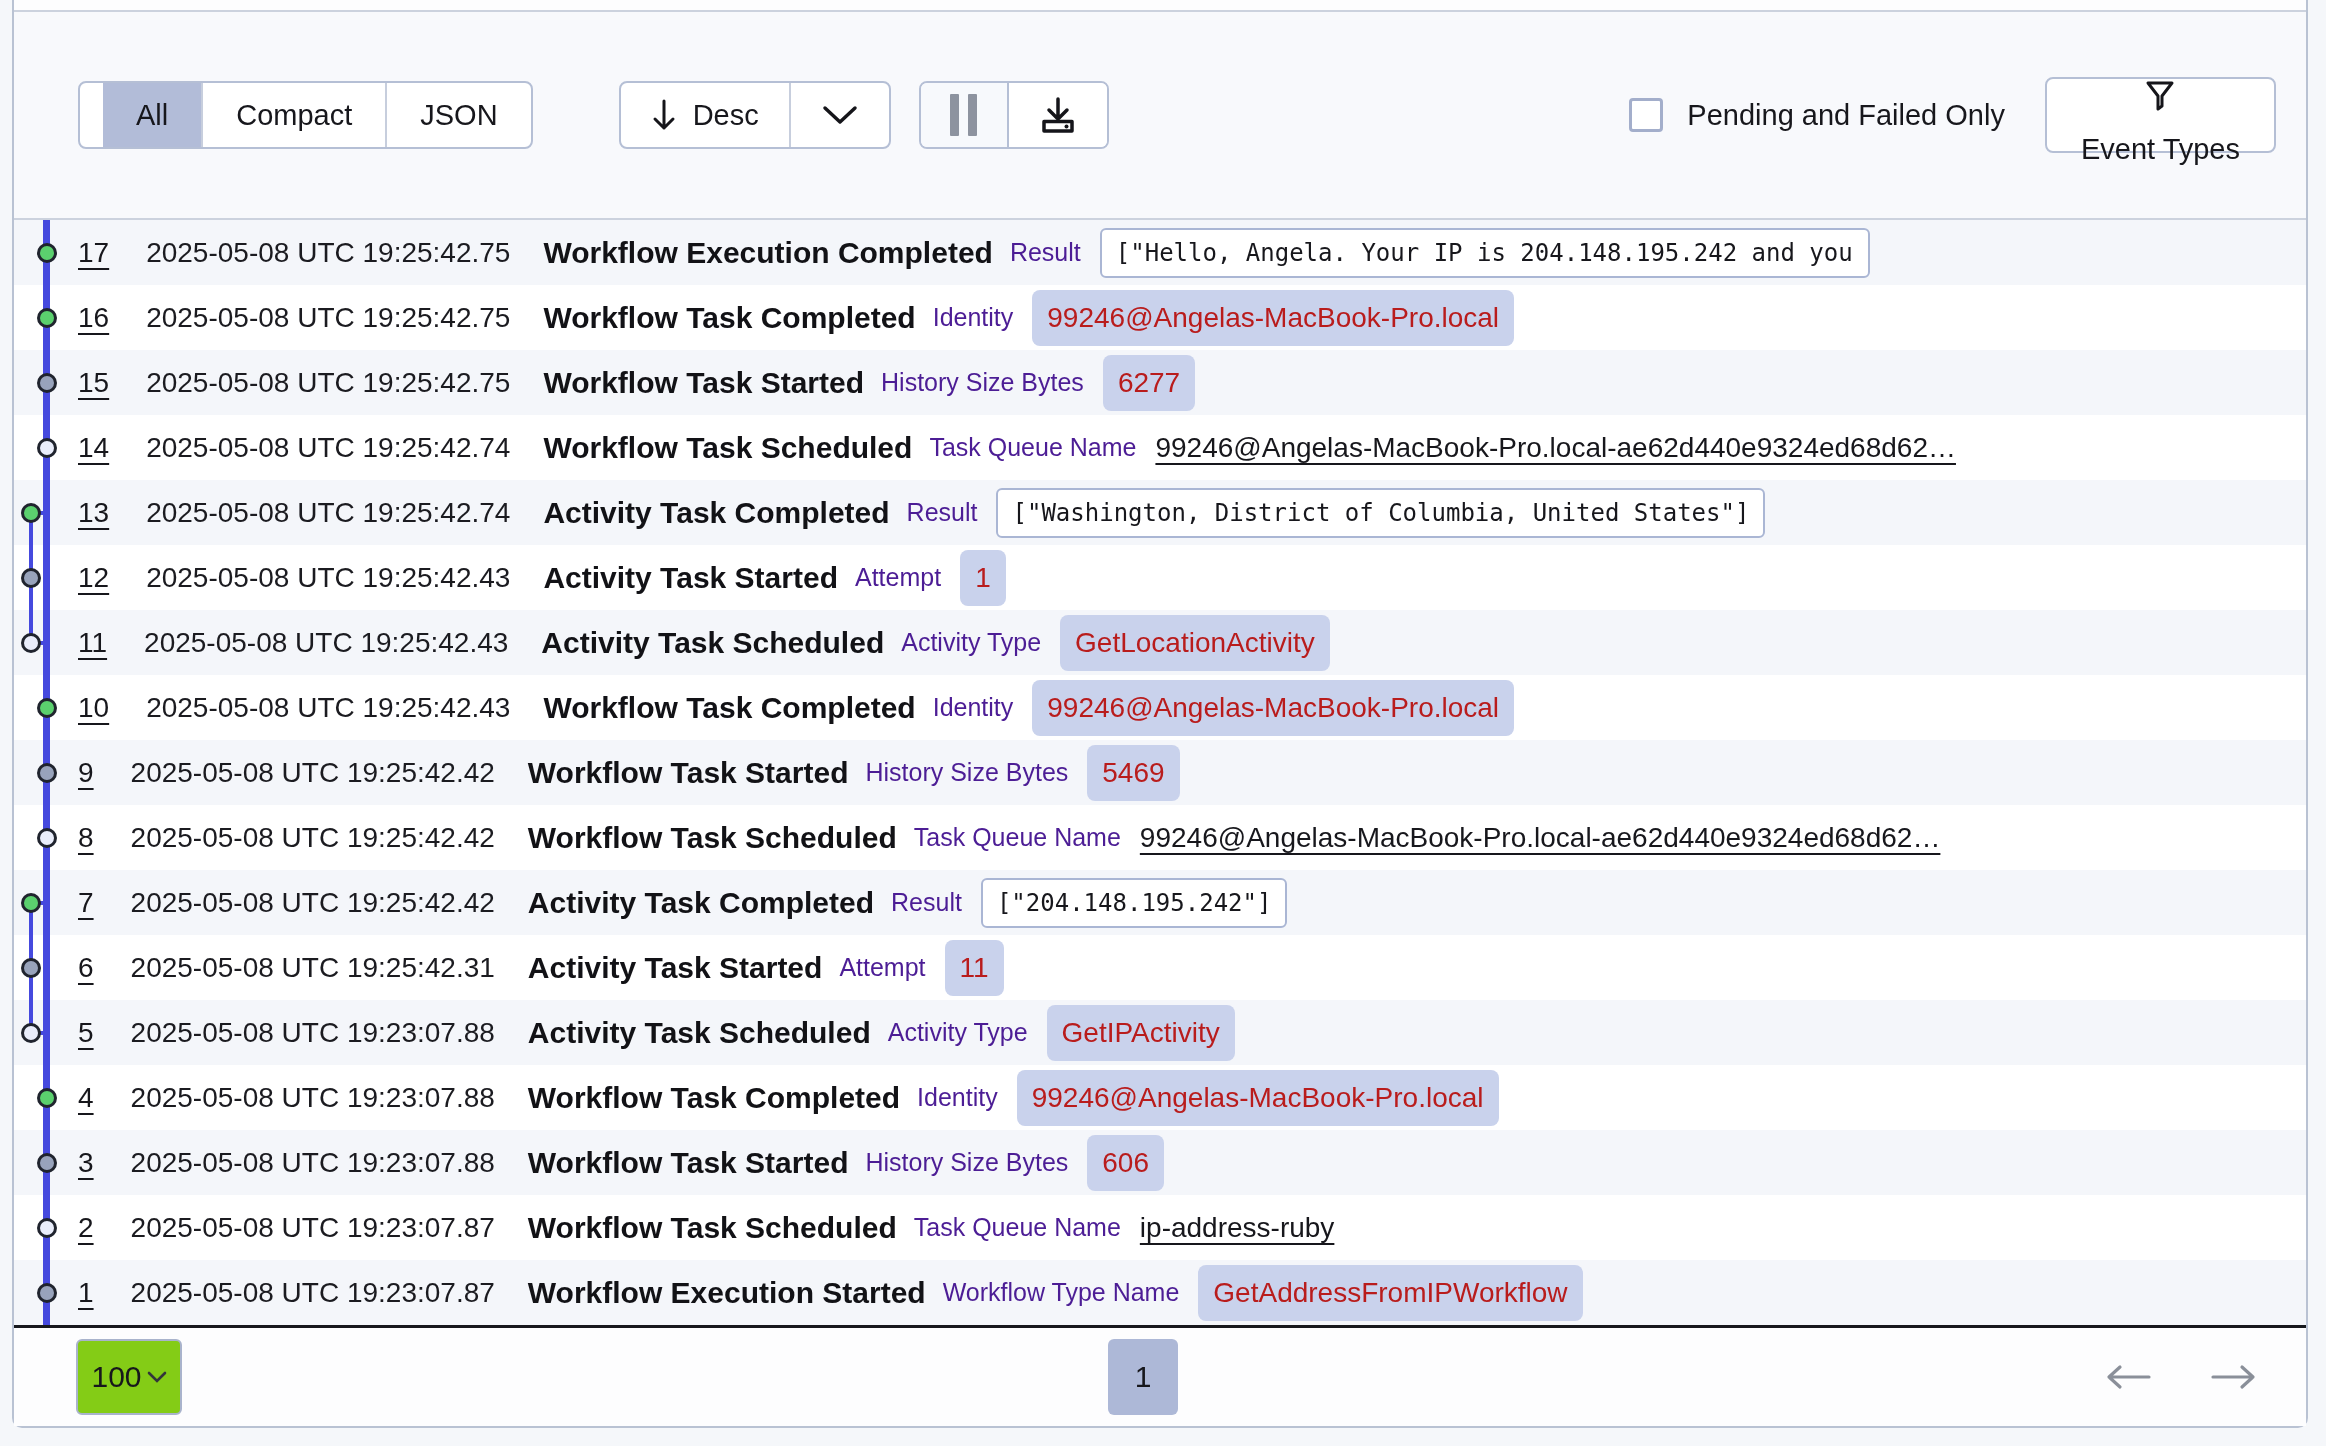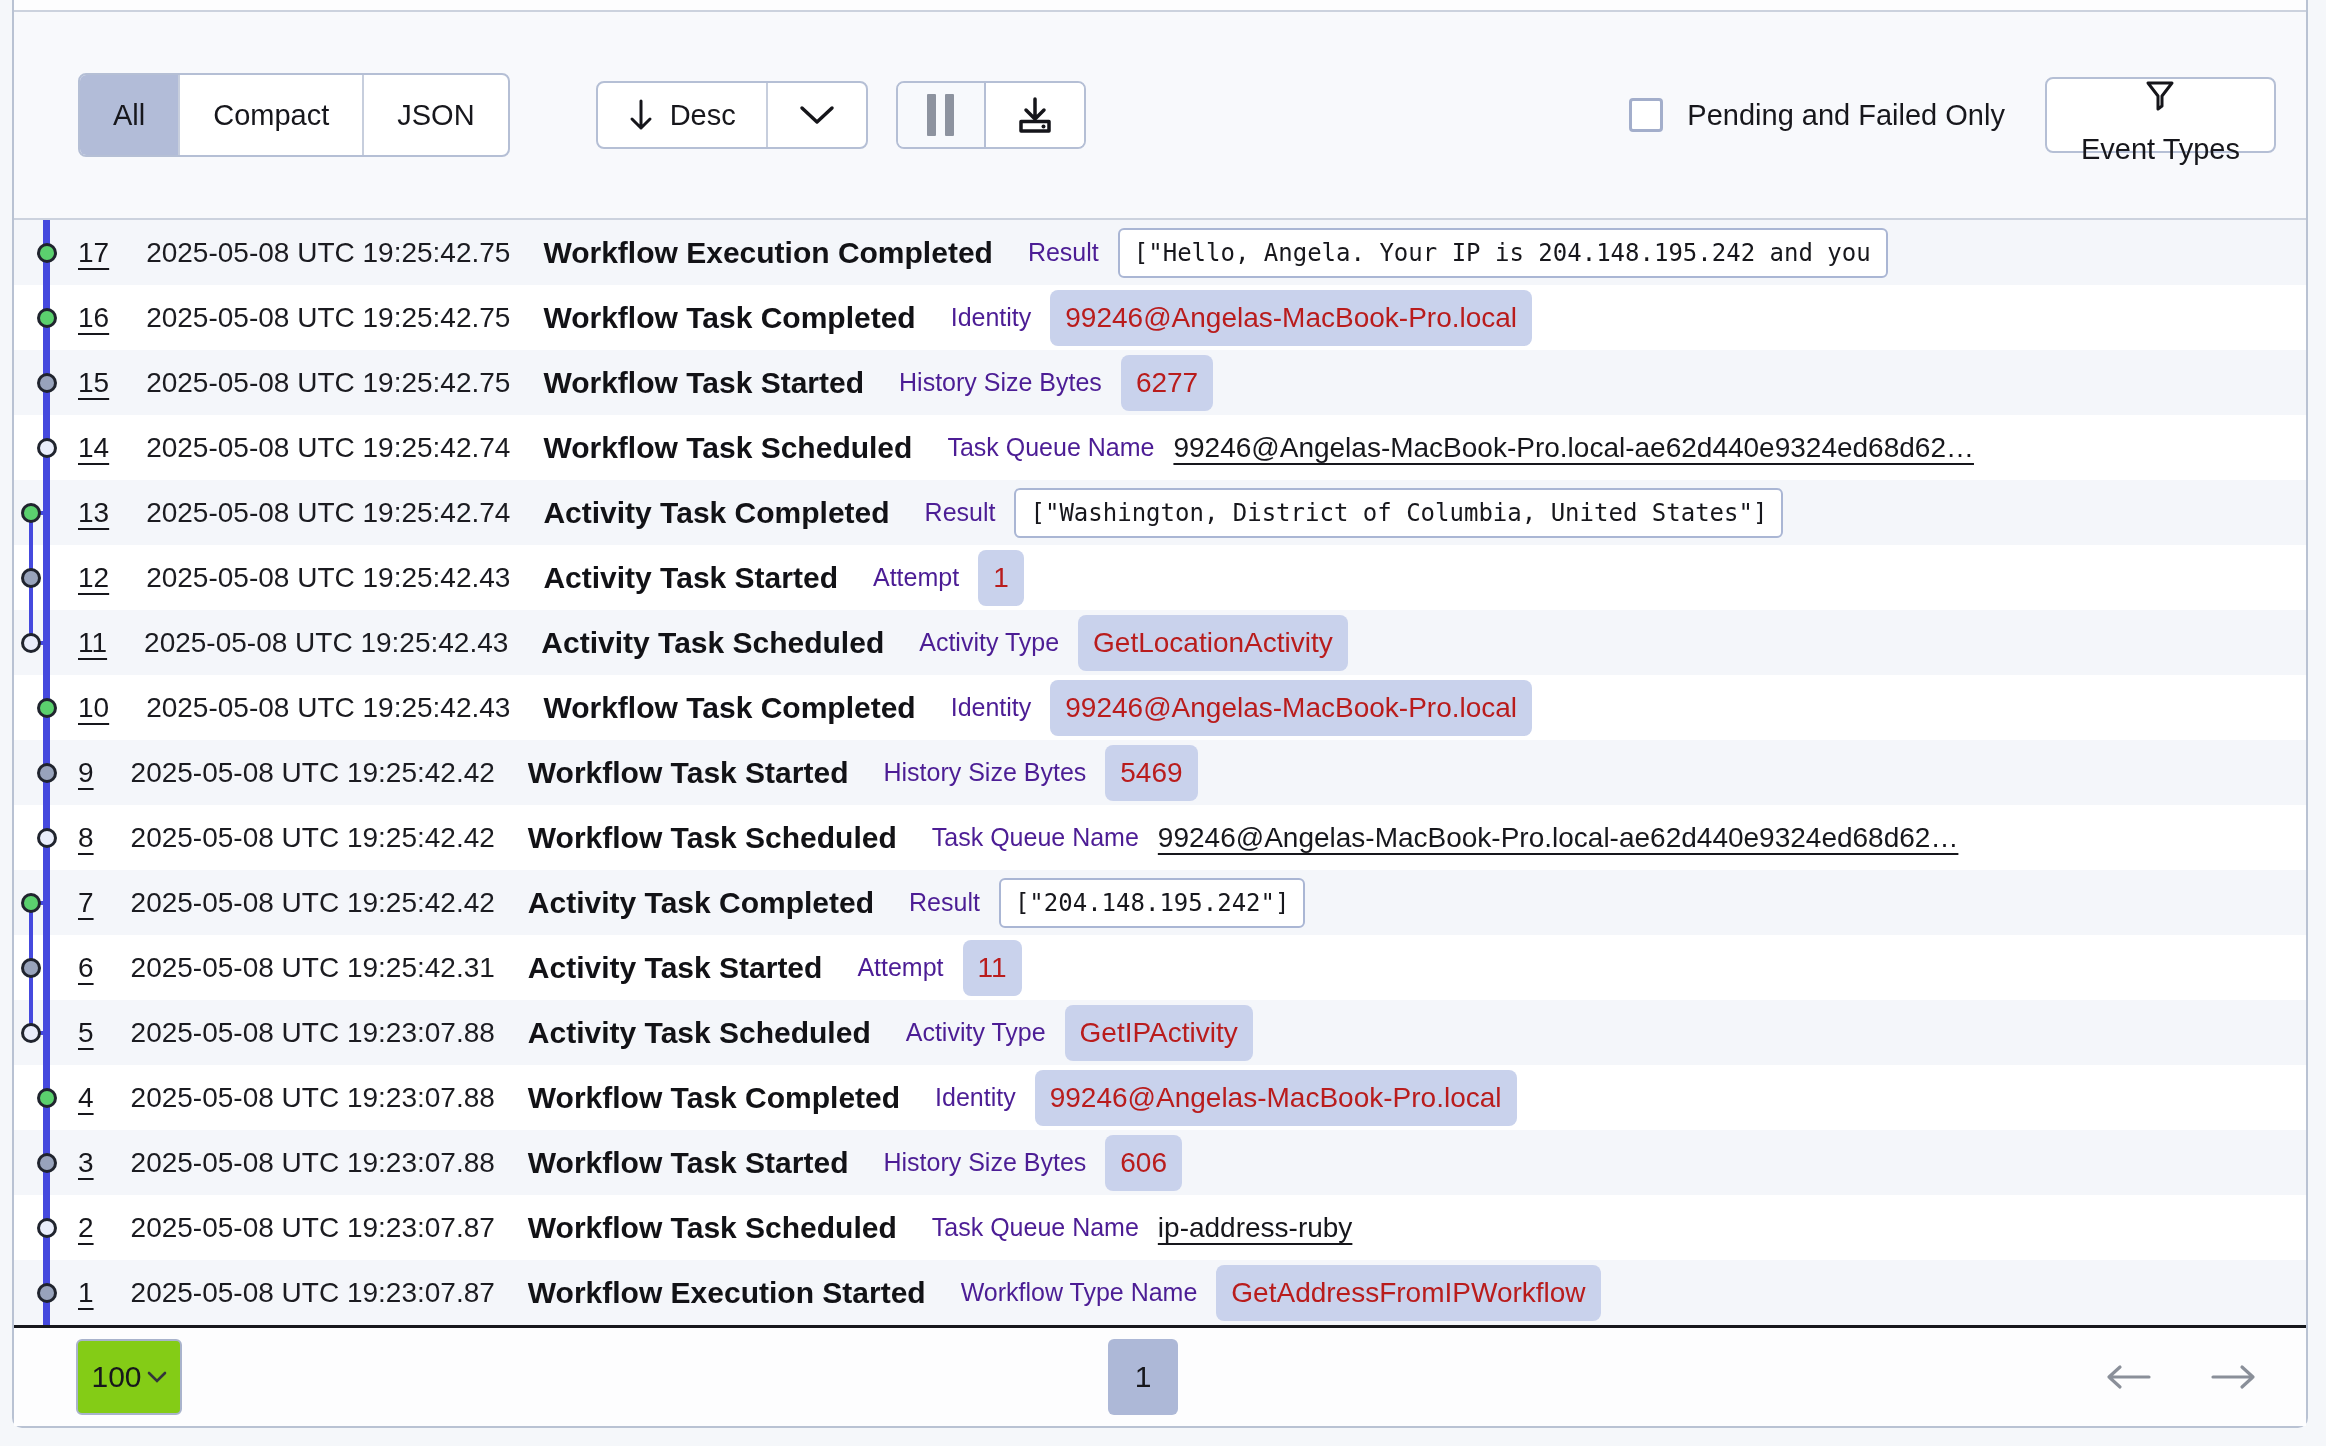--- a/index.html
+++ b/index.html
@@ -23,23 +23,23 @@
   .header-strip { height:12px; background:#fdfdfe; border-bottom:2px solid #ccd2de; }
 
   
   .toolbar {
     height:208px; background:#f8f9fc;
     border-bottom:2px solid #ccd2de;
     display:flex; align-items:center;
     padding:0 30px 0 64px;
   }
   .tab-group {
-    display:flex; align-items:stretch; height:84px;
+    display:flex; align-items:stretch; height:68px;
     border:2px solid var(--control-border,#b5bfd5);
-    border-radius:8px; background:#fff; overflow:hidden;
+    border-radius:8px; background:#fff; overflow:hidden;padding-left:23px;
   }
   .tab { display:flex; align-items:center; padding:0 33px; font-size:29px; cursor:default; }
   .tab + .tab { border-left:2px solid #c7cedd; }
   .tab.selected { background:var(--selected-tab-bg,#b2bcd8); border-left:none; }
 
   .sort-group {
     display:flex; align-items:stretch; height:68px; margin-left:86px;
     border:2px solid var(--control-border,#b5bfd5);
     border-radius:8px; background:#fff; overflow:hidden;
   }
@@ -89,21 +89,21 @@
   .gline.down { top:50%; bottom:0; }
   .gline.full { top:0; bottom:0; }
   .gline.up   { top:0; height:50%; }
   .gtick { position:absolute; left:16px; width:17px; height:4px; top:calc(50% - 2px); background:var(--timeline,#4549de); z-index:2; }
 
   .evt-id {
     color:#17171c; text-decoration:underline; text-underline-offset:6px;
     text-decoration-thickness:2px; margin-right:37px; cursor:pointer;
   }
   .evt-ts { margin-right:33px; color:#1b1b20; }
-  .evt-name { font-weight:700; font-size:30px; color:#121216; margin-right:35px; }
+  .evt-name { font-weight:700; font-size:30px; color:#121216; margin-right:17px; }
   .evt-label { font-size:25px; color:#4c1d95; margin-right:19px; }
   .badge {
     background:var(--badge-bg,#c9d2ec); border-radius:8px;
     padding:12px 15px; font-size:28px; color:#b91c1c;
   }
   .code {
     font-family:"DejaVu Sans Mono", monospace; font-size:24px;
     border:2px solid #aab6d4; border-radius:6px; background:#fff;
     padding:6px 14px; white-space:pre; line-height:34px;
   }

